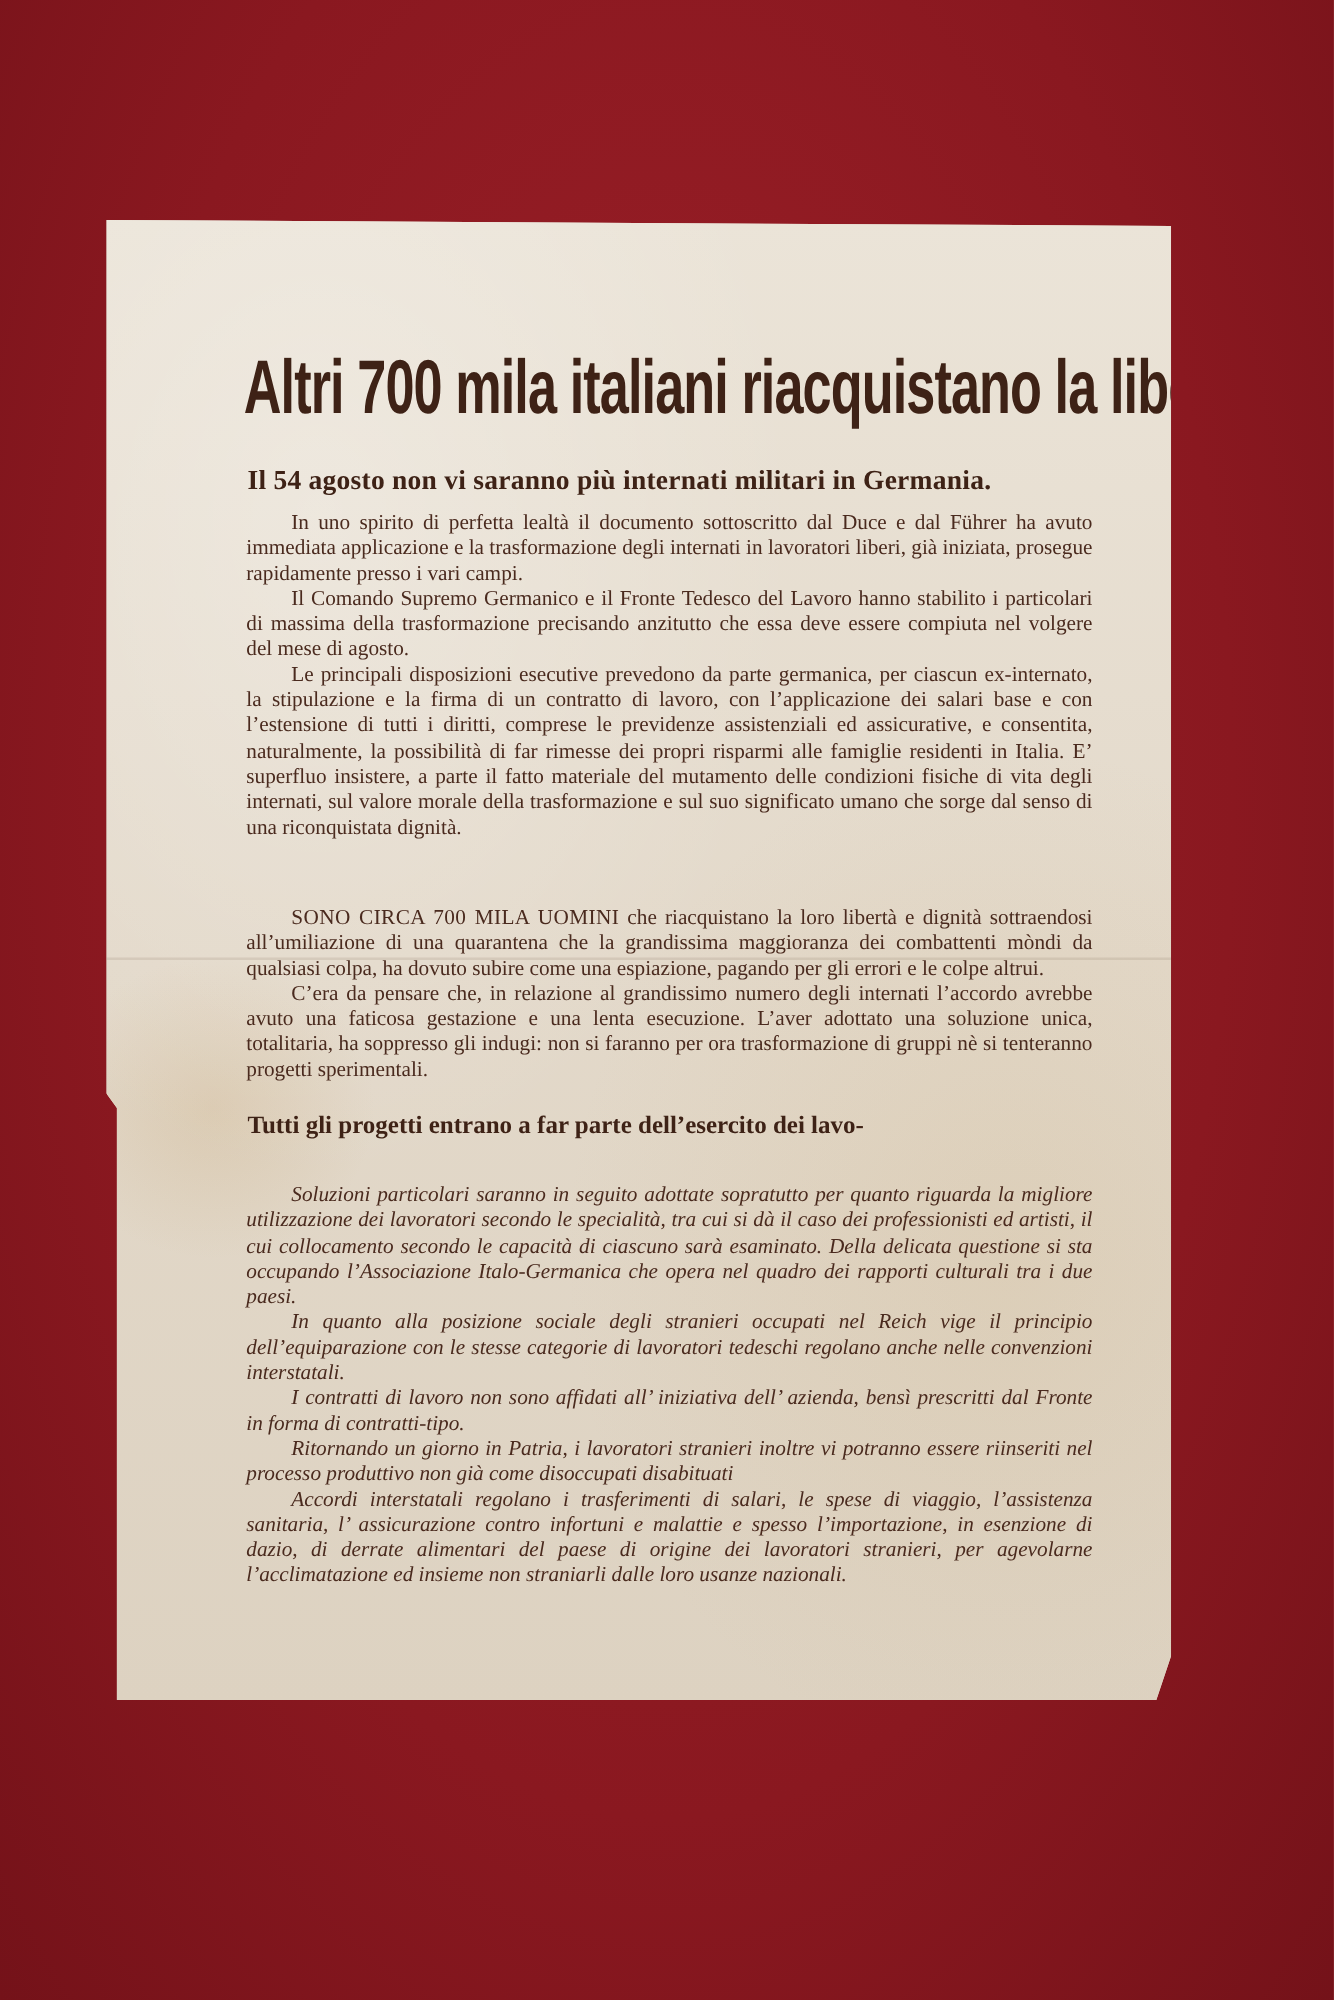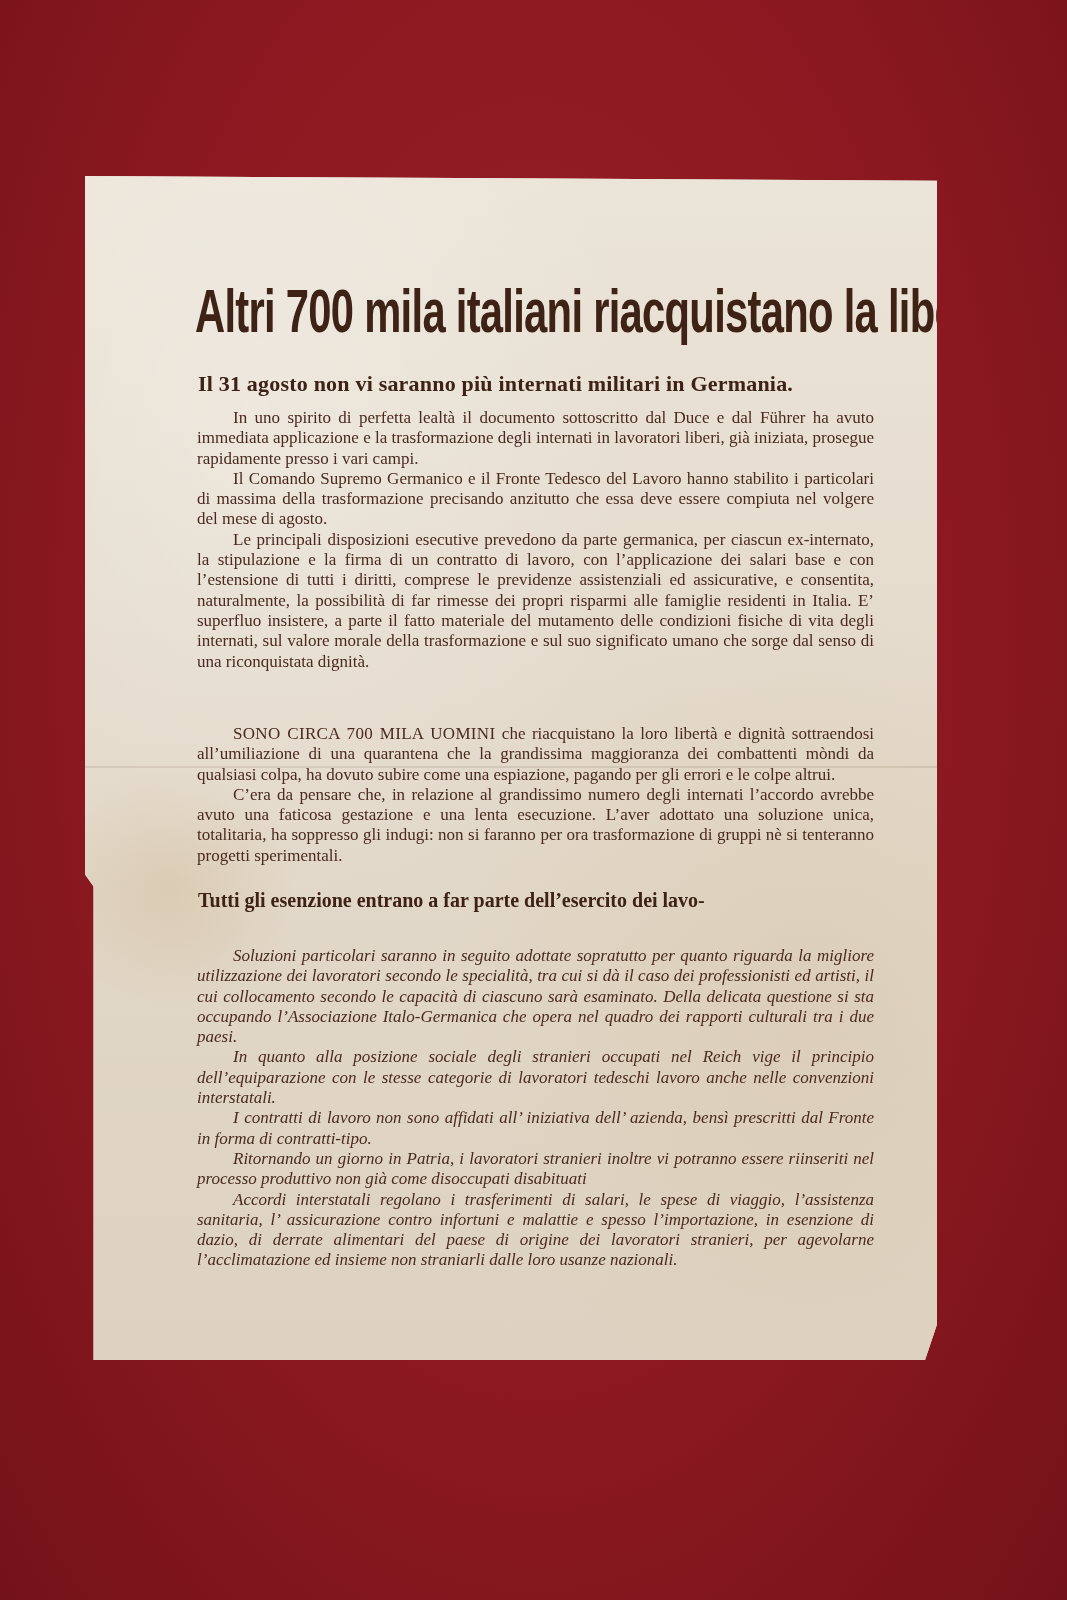--- a/index.html
+++ b/index.html
@@ -66,37 +66,37 @@
     .caps { letter-spacing: 0.3px; }
   </style>
 </head>
 <body>
 
 <div class="sheet">
   <div class="fold"></div>
 
   <div class="title">Altri 700 mila italiani riacquistano la libertà</div>
 
-  <div class="subtitle">Il 31 agosto non vi saranno più internati militari in Germania.</div>
+  <div class="subtitle">Il 54 agosto non vi saranno più internati militari in Germania.</div>
 
   <div class="body-block sec1">
     <p>In uno spirito di perfetta lealtà il documento sottoscritto dal Duce e dal Führer ha avuto immediata applicazione e la trasformazione degli internati in lavoratori liberi, già iniziata, prosegue rapidamente presso i vari campi.</p>
     <p>Il Comando Supremo Germanico e il Fronte Tedesco del Lavoro hanno stabilito i particolari di massima della trasformazione precisando anzitutto che essa deve essere compiuta nel volgere del mese di agosto.</p>
     <p>Le principali disposizioni esecutive prevedono da parte germanica, per ciascun ex-internato, la stipulazione e la firma di un contratto di lavoro, con l’applicazione dei salari base e con l’estensione di tutti i diritti, comprese le previdenze assistenziali ed assicurative, e consentita, naturalmente, la possibilità di far rimesse dei propri risparmi alle famiglie residenti in Italia. E’ superfluo insistere, a parte il fatto materiale del mutamento delle condizioni fisiche di vita degli internati, sul valore morale della trasformazione e sul suo significato umano che sorge dal senso di una riconquistata dignità.</p>
   </div>
 
   <div class="body-block sec1b">
     <p><span class="caps">SONO CIRCA 700 MILA UOMINI</span><span> che riacquistano la loro libertà e dignità sottraendosi all’umiliazione di una quarantena che la grandissima maggioranza dei combattenti mòndi da qualsiasi colpa, ha dovuto subire come una espiazione, pagando per gli errori e le colpe altrui.</span></p>
     <p>C’era da pensare che, in relazione al grandissimo numero degli internati l’accordo avrebbe avuto una faticosa gestazione e una lenta esecuzione. L’aver adottato una soluzione unica, totalitaria, ha soppresso gli indugi: non si faranno per ora trasformazione di gruppi nè si tenteranno progetti sperimentali.</p>
   </div>
 
   <div class="heading2">
-    <span>Tutti gli esenzione entrano a far parte dell’esercito dei lavo-</span>
+    <span>Tutti gli progetti entrano a far parte dell’esercito dei lavo-</span>
   </div>
 
   <div class="body-block sec2">
     <p>Soluzioni particolari saranno in seguito adottate sopratutto per quanto riguarda la migliore utilizzazione dei lavoratori secondo le specialità, tra cui si dà il caso dei professionisti ed artisti, il cui collocamento secondo le capacità di ciascuno sarà esaminato. Della delicata questione si sta occupando l’Associazione Italo-Germanica che opera nel quadro dei rapporti culturali tra i due paesi.</p>
-    <p>In quanto alla posizione sociale degli stranieri occupati nel Reich vige il principio dell’equiparazione con le stesse categorie di lavoratori tedeschi lavoro anche nelle convenzioni interstatali.</p>
+    <p>In quanto alla posizione sociale degli stranieri occupati nel Reich vige il principio dell’equiparazione con le stesse categorie di lavoratori tedeschi regolano anche nelle convenzioni interstatali.</p>
     <p>I contratti di lavoro non sono affidati all’ iniziativa dell’ azienda, bensì prescritti dal Fronte in forma di contratti-tipo.</p>
     <p>Ritornando un giorno in Patria, i lavoratori stranieri inoltre vi potranno essere riinseriti nel processo produttivo non già come disoccupati disabituati</p>
     <p>Accordi interstatali regolano i trasferimenti di salari, le spese di viaggio, l’assistenza sanitaria, l’ assicurazione contro infortuni e malattie e spesso l’importazione, in esenzione di dazio, di derrate alimentari del paese di origine dei lavoratori stranieri, per agevolarne l’acclimatazione ed insieme non straniarli dalle loro usanze nazionali.</p>
   </div>
 </div>
 
 </body></html>

